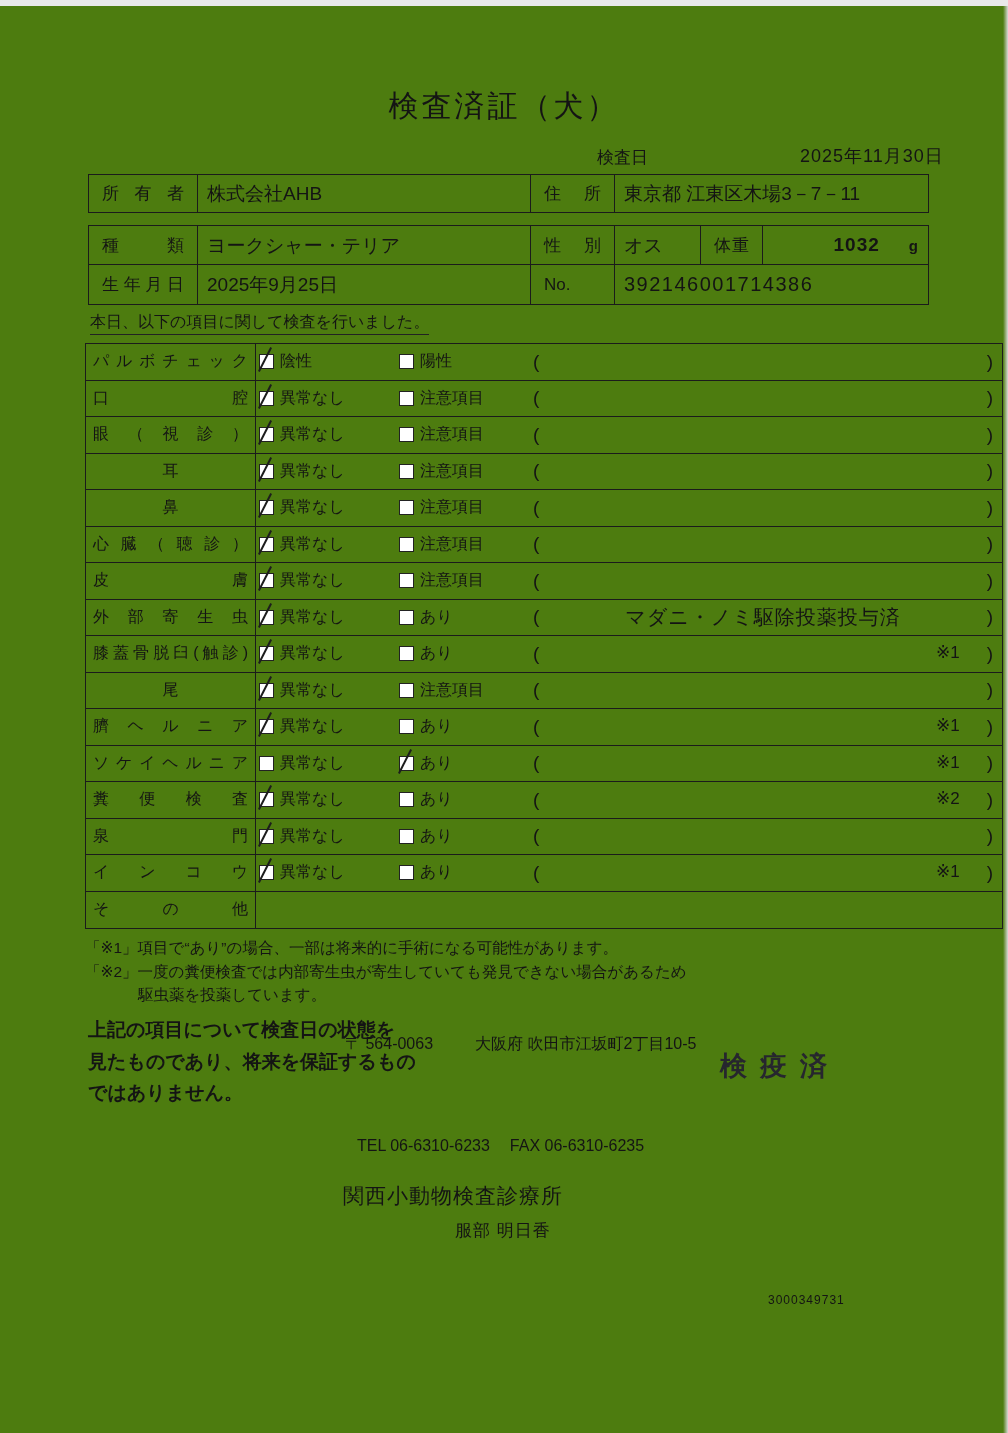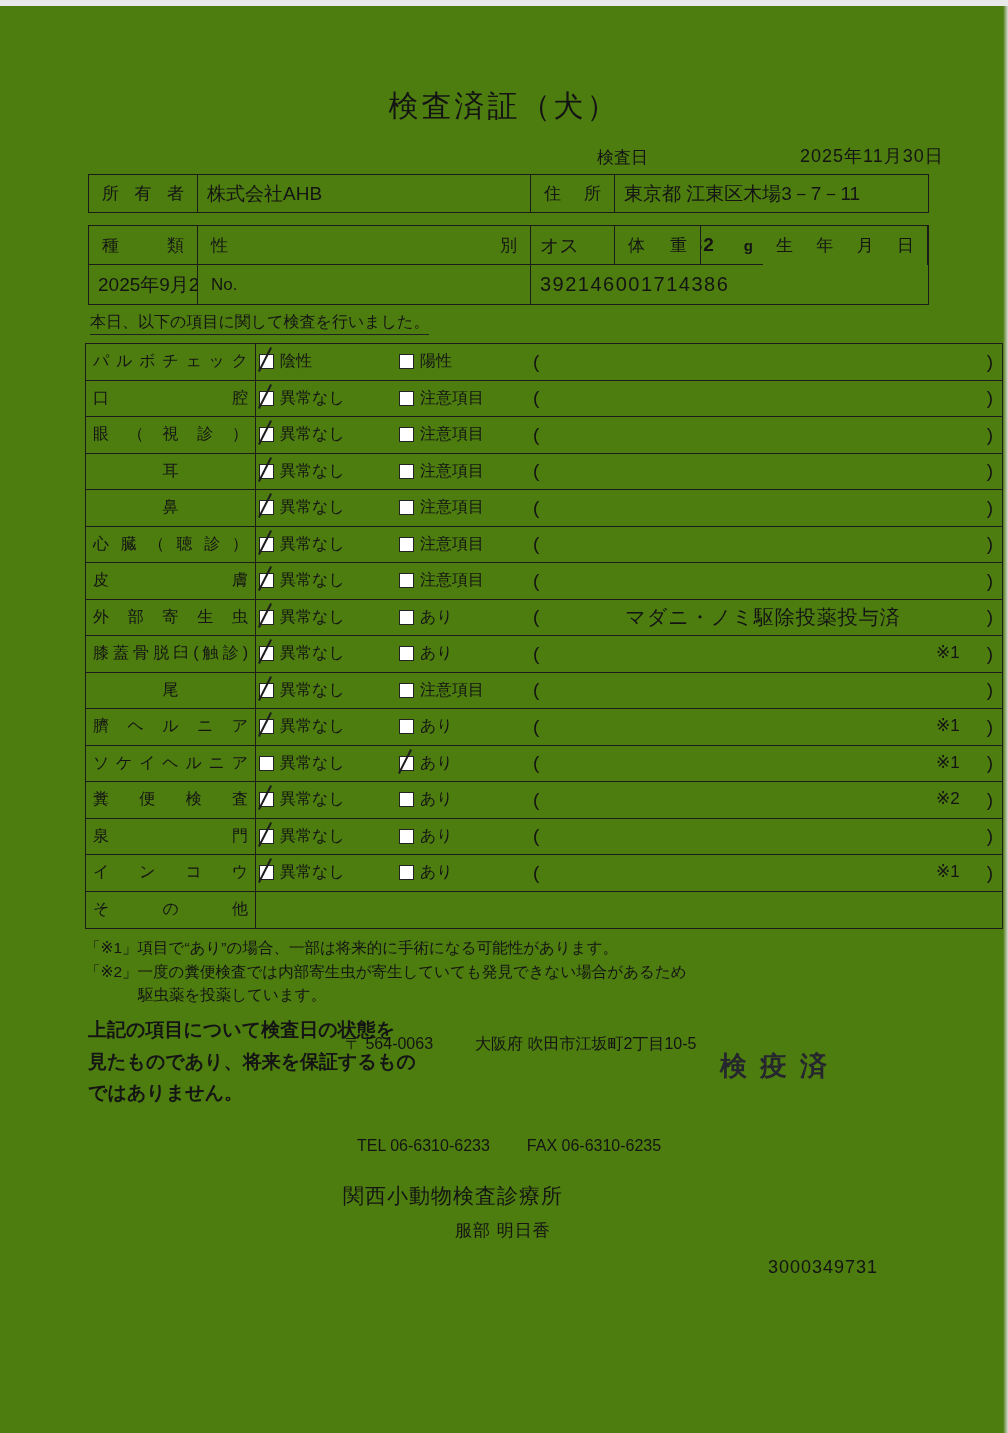--- a/index.html
+++ b/index.html
@@ -68,44 +68,45 @@
   .fnotes { position:absolute; left:85px; top:930px; font-size:15.5px; line-height:23.5px; }
   .fnotes .indent { padding-left:53px; }
 
   .disclaimer { position:absolute; left:88px; top:1008px; font-size:19px;
     font-weight:700; line-height:31.5px; }
 
   .stamp { position:absolute; left:720px; top:1042px; font-size:27px;
     font-weight:600; letter-spacing:13px; color:#26262e; }
 
   .addr-row { position:absolute; left:345px; top:1028px; display:flex; gap:42px; font-size:16px; }
-  .tel-row  { position:absolute; left:357px; top:1131px; display:flex; gap:37px; font-size:16px; }
+  .tel-row  { position:absolute; left:357px; top:1131px; display:flex; gap:20px; font-size:16px; }
   .clinic { position:absolute; left:343px; top:1176px; font-size:21px; letter-spacing:1px; }
   .staff  { position:absolute; left:455px; top:1213px; font-size:17px; letter-spacing:1px; }
-  .serial { position:absolute; left:768px; top:1251px; font-size:18px; letter-spacing:1px; }
+  .serial { position:absolute; left:768px; top:1287px; font-size:12px; letter-spacing:1px; }
 </style>
 </head>
 <body>
 
 <div class="page">
 
   <div class="title">検査済証（犬）</div>
 
   <div class="date-label">検査日</div>
   <div class="date-value">2025年11月30日</div>
 
   <div class="t1">
     <div class="cell lbl">所有者</div>
     <div class="cell val">株式会社AHB</div>
     <div class="cell lbl">住所</div>
     <div class="cell val noR">東京都 江東区木場3－7－11</div>
   </div>
 
   <div class="t2">
     <div class="cell lbl bB">種類</div>
+    <div class="cell val bB">ヨークシャー・テリア</div>
     <div class="cell lbl bB">性別</div>
     <div class="cell val bB">オス</div>
     <div class="cell lbl bB">体重</div>
     <div class="cell bB noR wcell">
       <span class="wnum">1032</span>
       <span class="wunit">g</span>
     </div>
     <div class="cell lbl">生年月日</div>
     <div class="cell val">2025年9月25日</div>
     <div class="cell lbl">No.</div>

